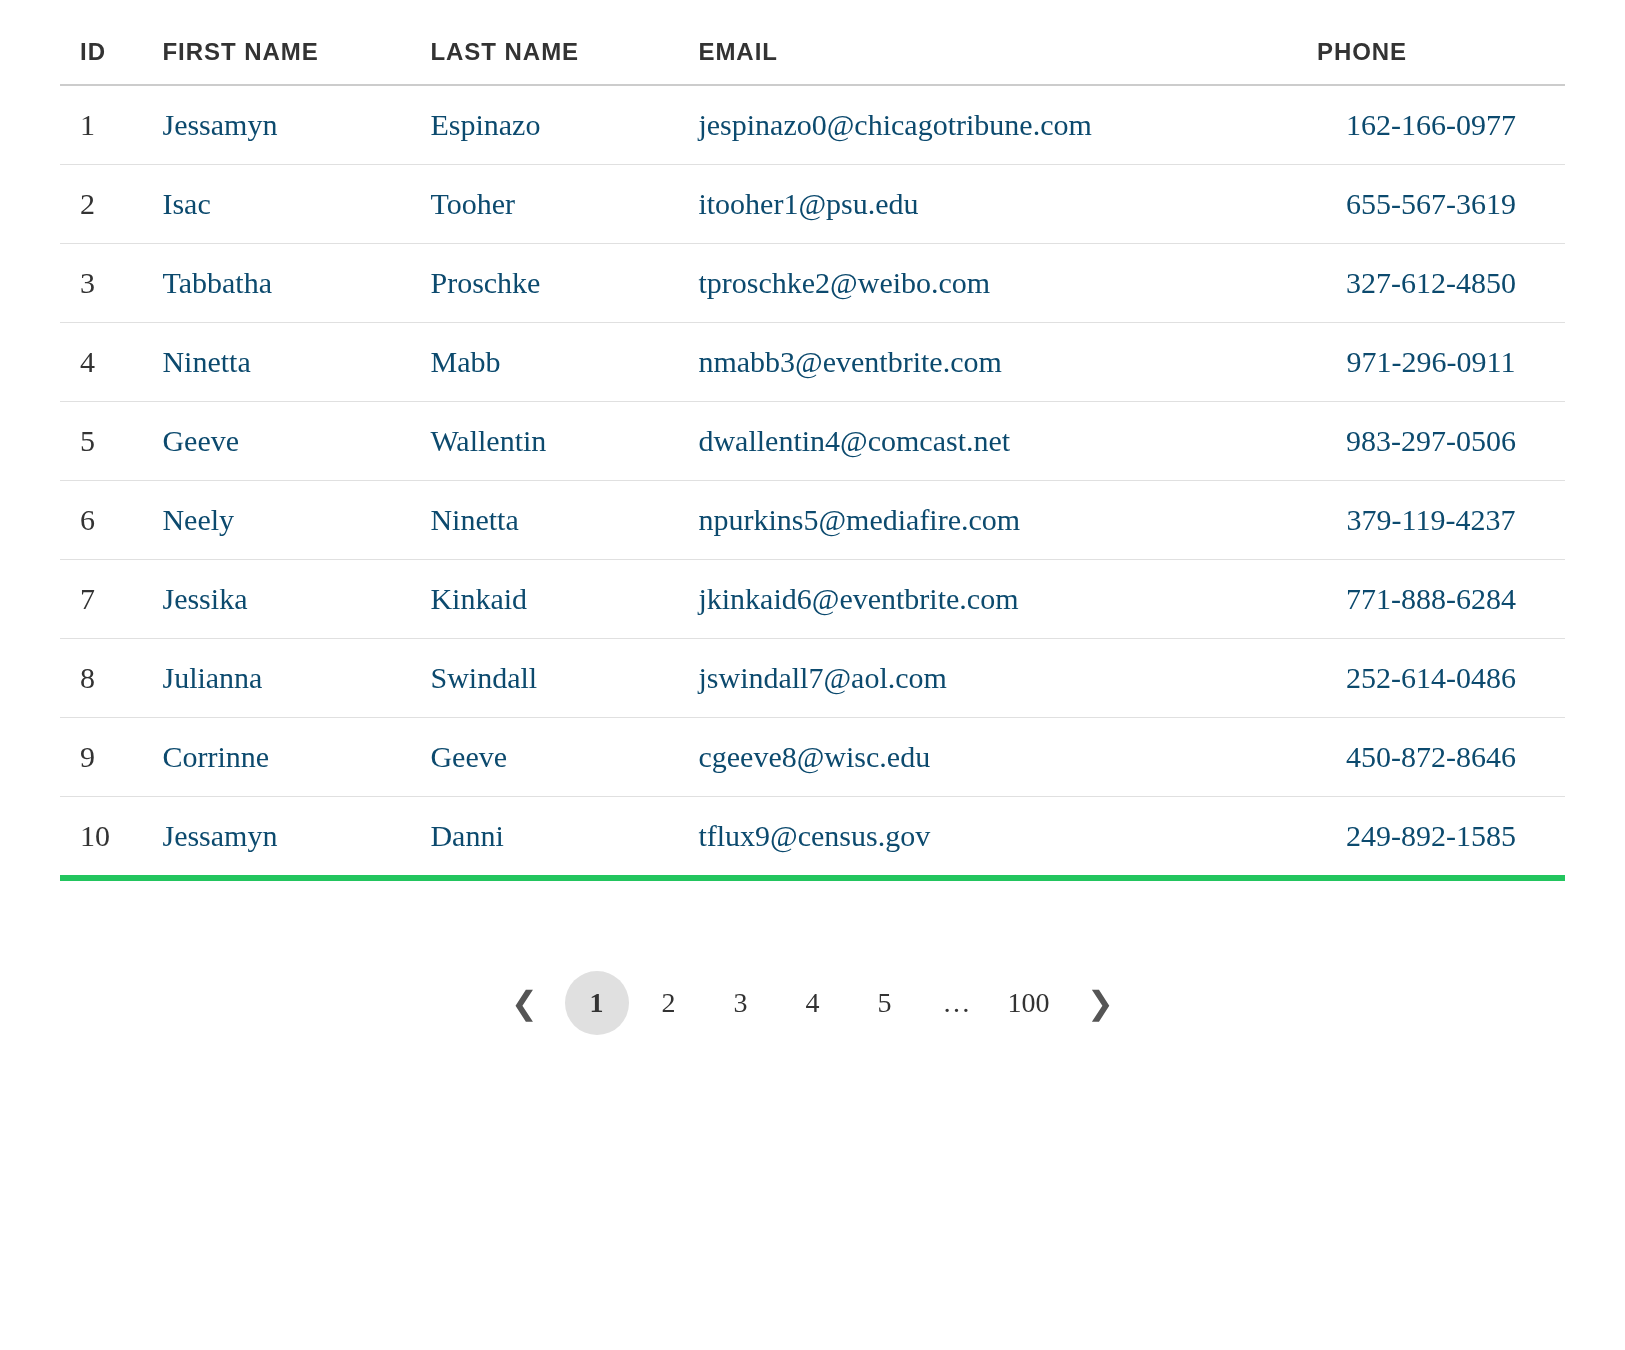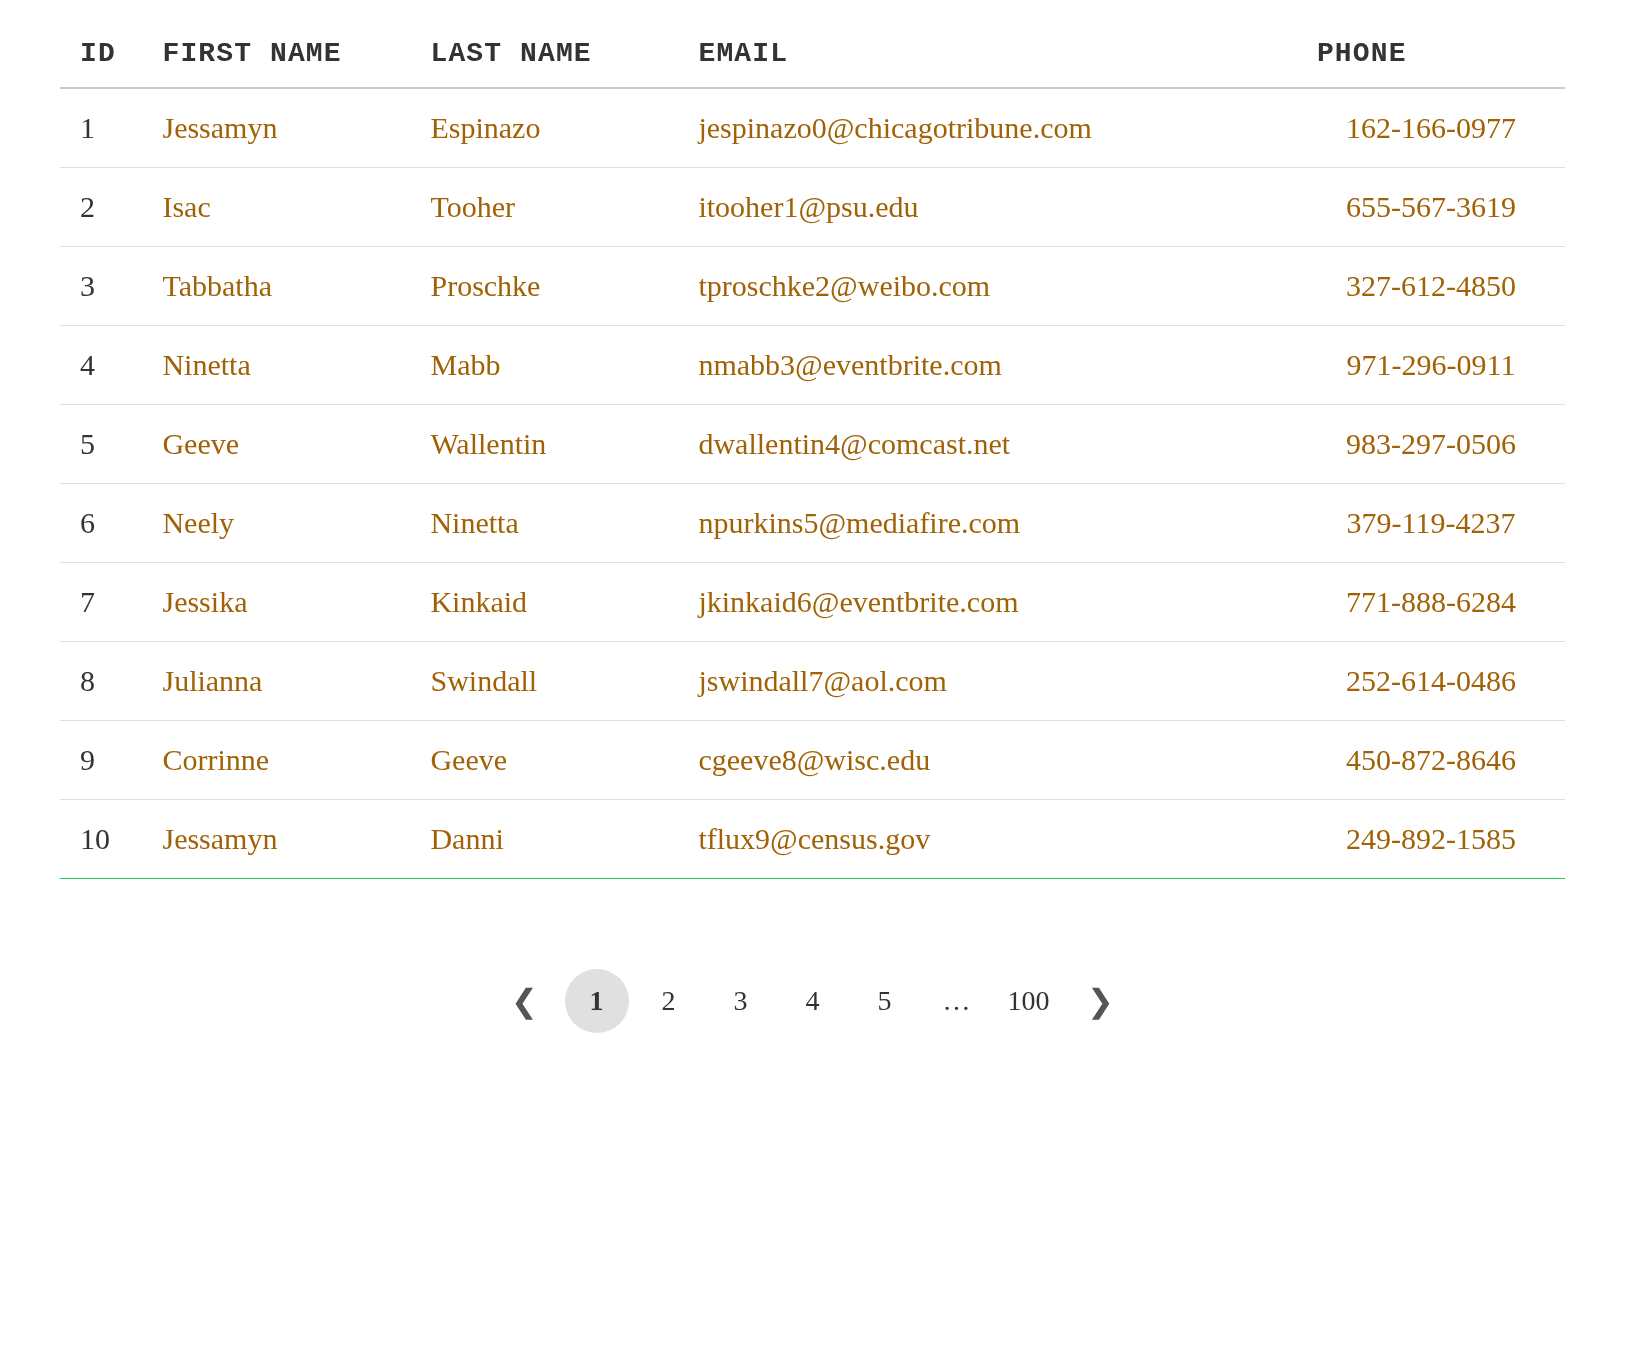--- a/index.html
+++ b/index.html
@@ -25,22 +25,22 @@
       border-collapse: collapse;
     }
 
     thead tr {
       border-bottom: 2px solid #cccccc;
     }
 
     th {
       text-align: left;
       padding: 18px 20px;
-      font-family: Liberation Mono, monospace;
-      font-size: 28px;
+      font-family: Liberation Sans, sans-serif;
+      font-size: 24px;
       font-weight: 700;
       color: #333333;
       letter-spacing: 0.04em;
     }
 
     th.col-id {
       width: 80px;
     }
 
     th.col-firstname {
@@ -57,27 +57,27 @@
 
     th.col-phone {
       width: 260px;
     }
 
     tbody tr {
       border-bottom: 1px solid #e0e0e0;
     }
 
     tbody tr:last-child {
-      border-bottom: 1px solid #22c55e;
+      border-bottom: 6px solid #22c55e;
     }
 
     td {
       padding: 22px 20px;
       font-size: 30px;
-      color: #a16207;
+      color: #0c4a6e;
     }
 
     td.col-id {
       color: #333333;
     }
 
     td.col-phone {
       text-align: center;
     }
 

